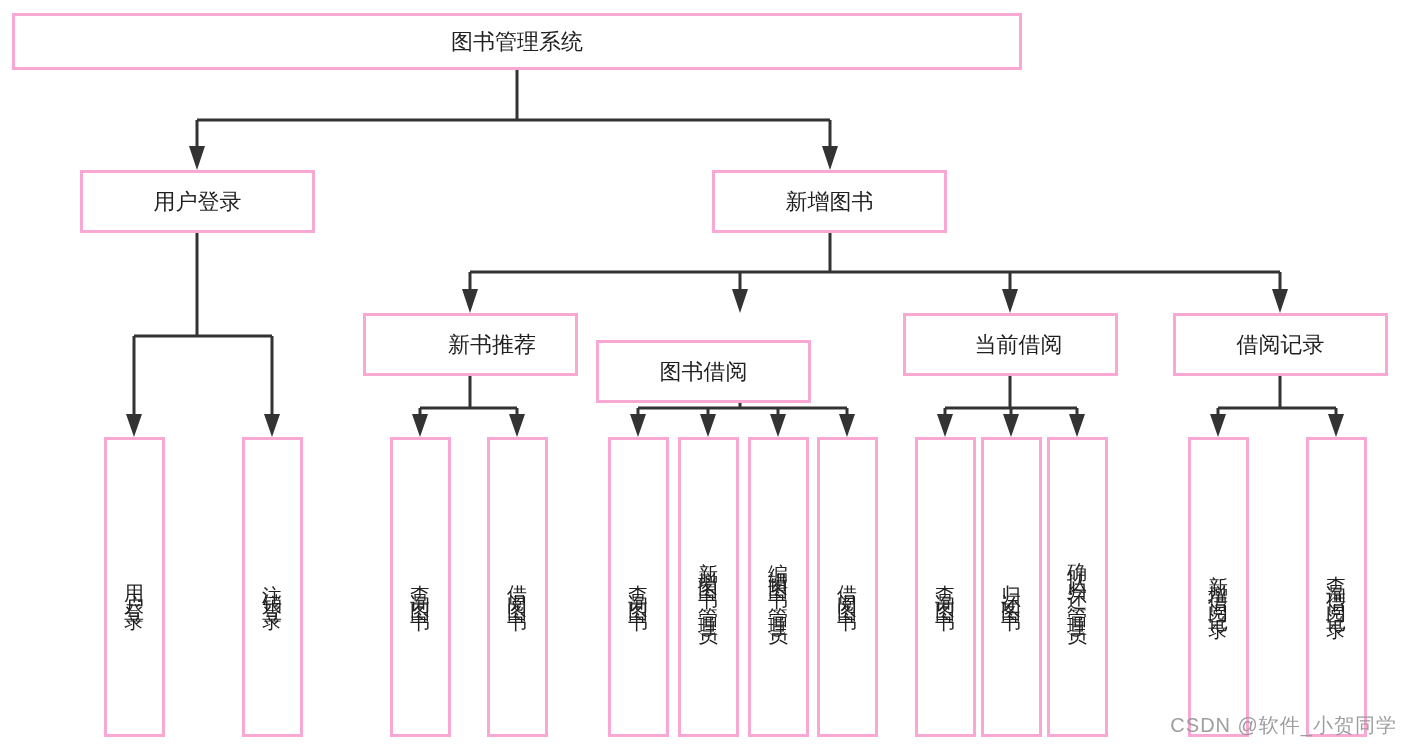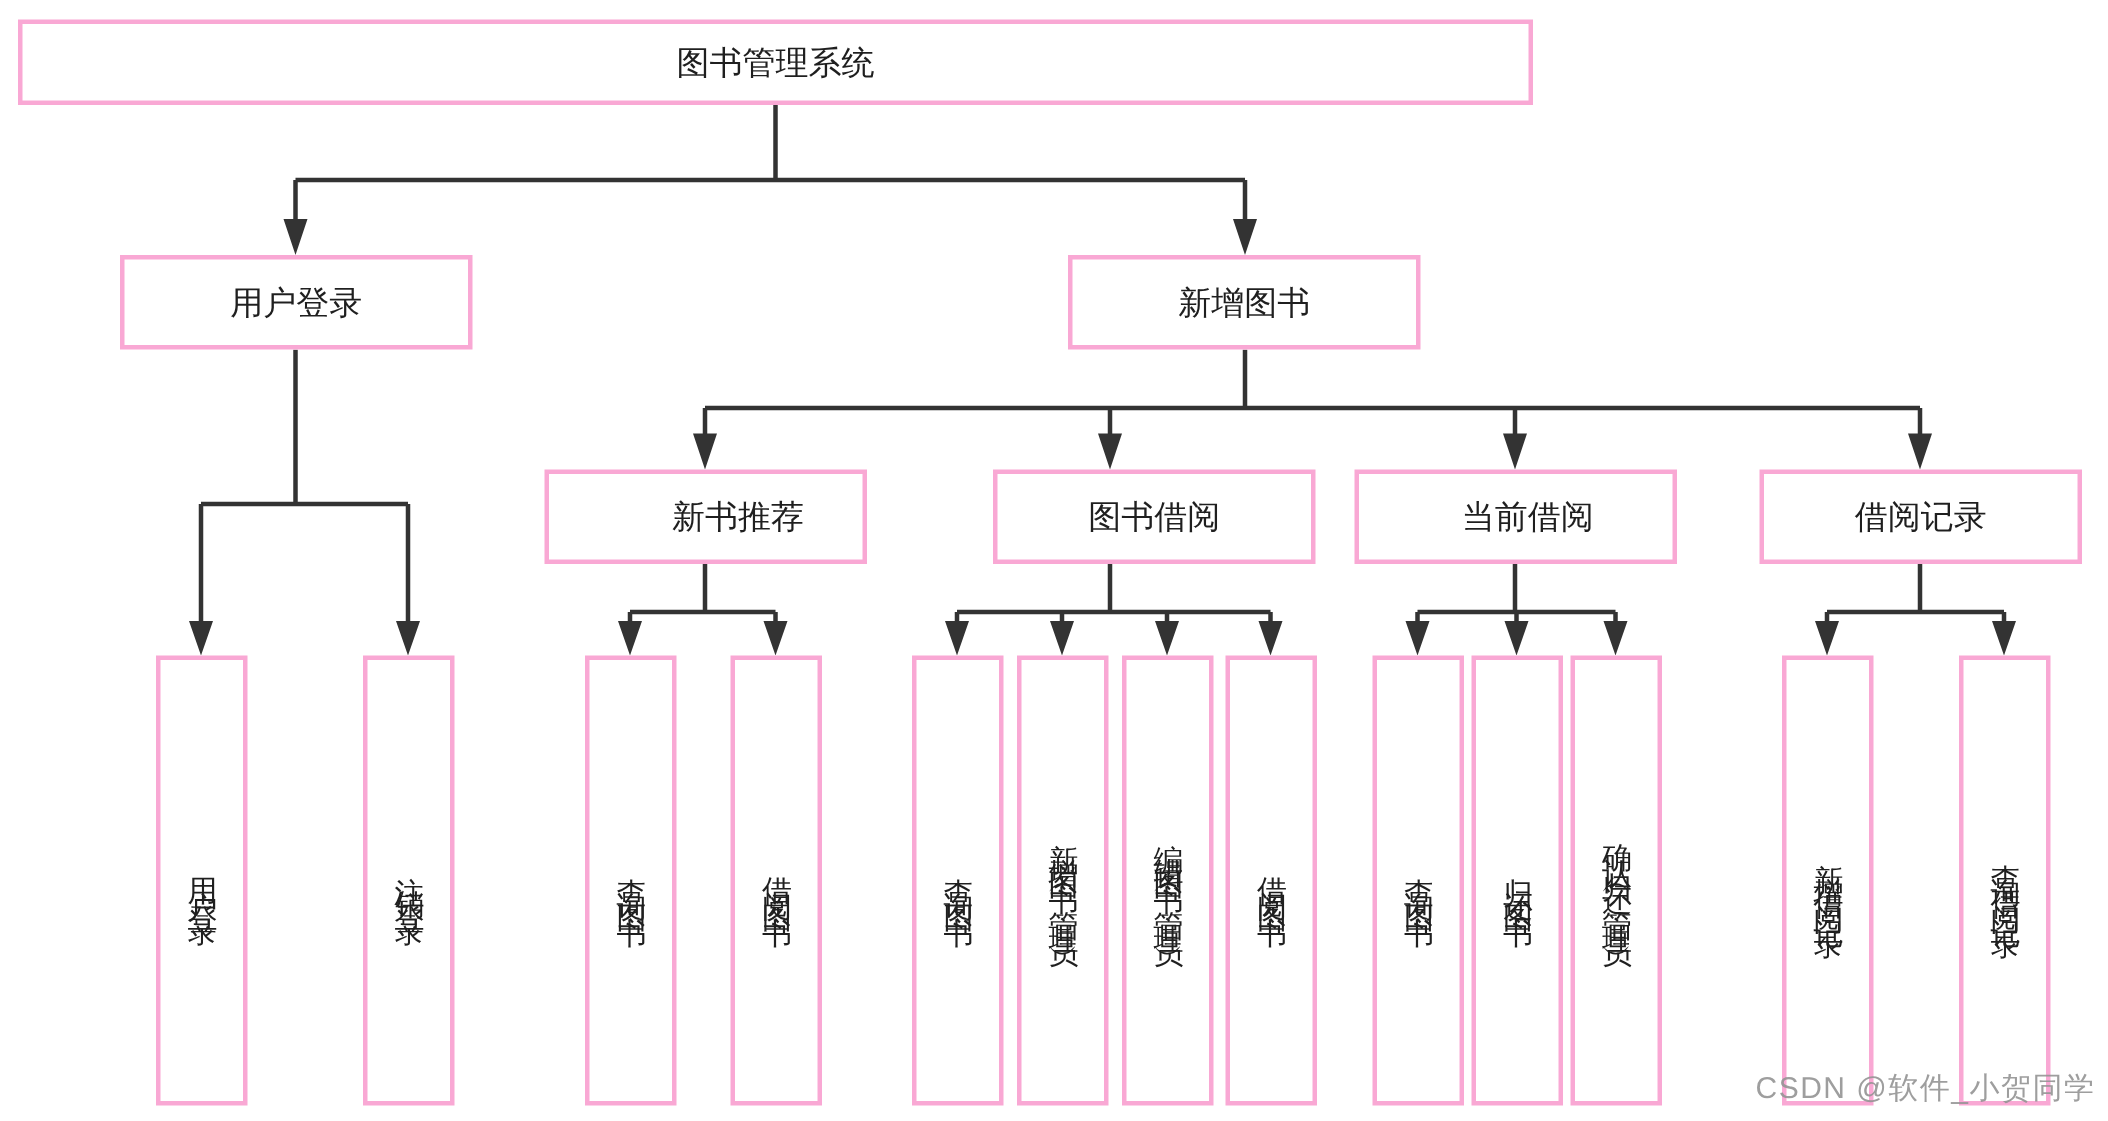--- a/index.html
+++ b/index.html
@@ -75,21 +75,21 @@
              M1069 414 L1085 414 L1077 437 Z M1210 414 L1226 414 L1218 437 Z
              M1328 414 L1344 414 L1336 437 Z" fill="#333333" stroke="none"></path>
   </svg>
 
   <div class="node node-root">图书管理系统</div>
 
   <div class="node node-l2" style="left:80px;">用户登录</div>
   <div class="node node-l2" style="left:712px;">新增图书</div>
 
   <div class="node node-l3" style="left:363px;padding-left:43px;">新书推荐</div>
-  <div class="node node-l3" style="left:662px;">图书借阅</div>
+  <div class="node node-l3" style="left:596px;margin-top:27px;">图书借阅</div>
   <div class="node node-l3" style="left:903px;padding-left:16px;">当前借阅</div>
   <div class="node node-l3" style="left:1173px;">借阅记录</div>
 
   <div class="node leaf" style="left:104px;">
     <span class="vtext">用户登录</span>
   </div>
   <div class="node leaf" style="left:242px;">
     <span class="vtext">注销登录</span>
   </div>
 

